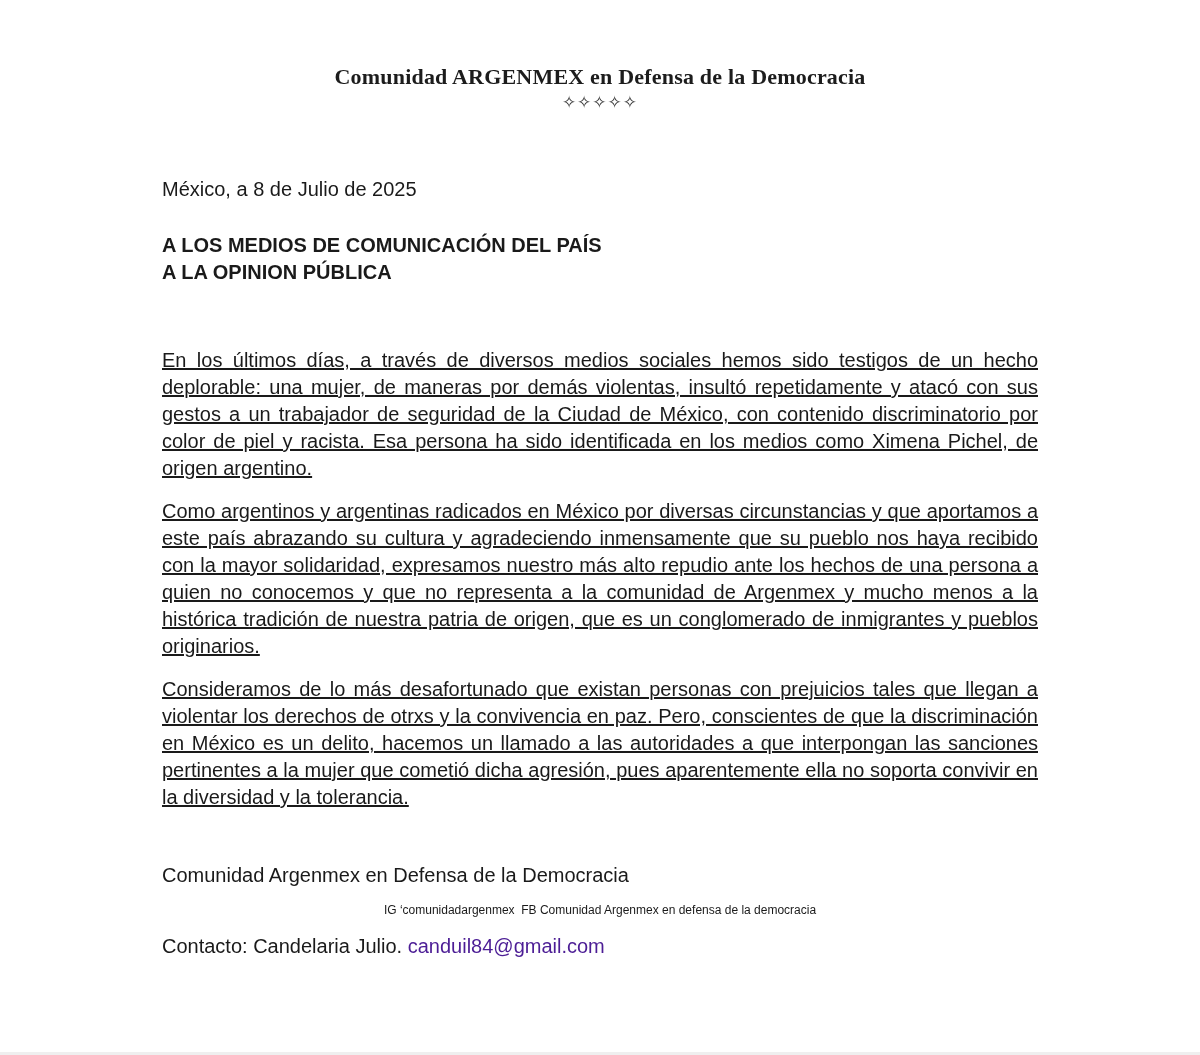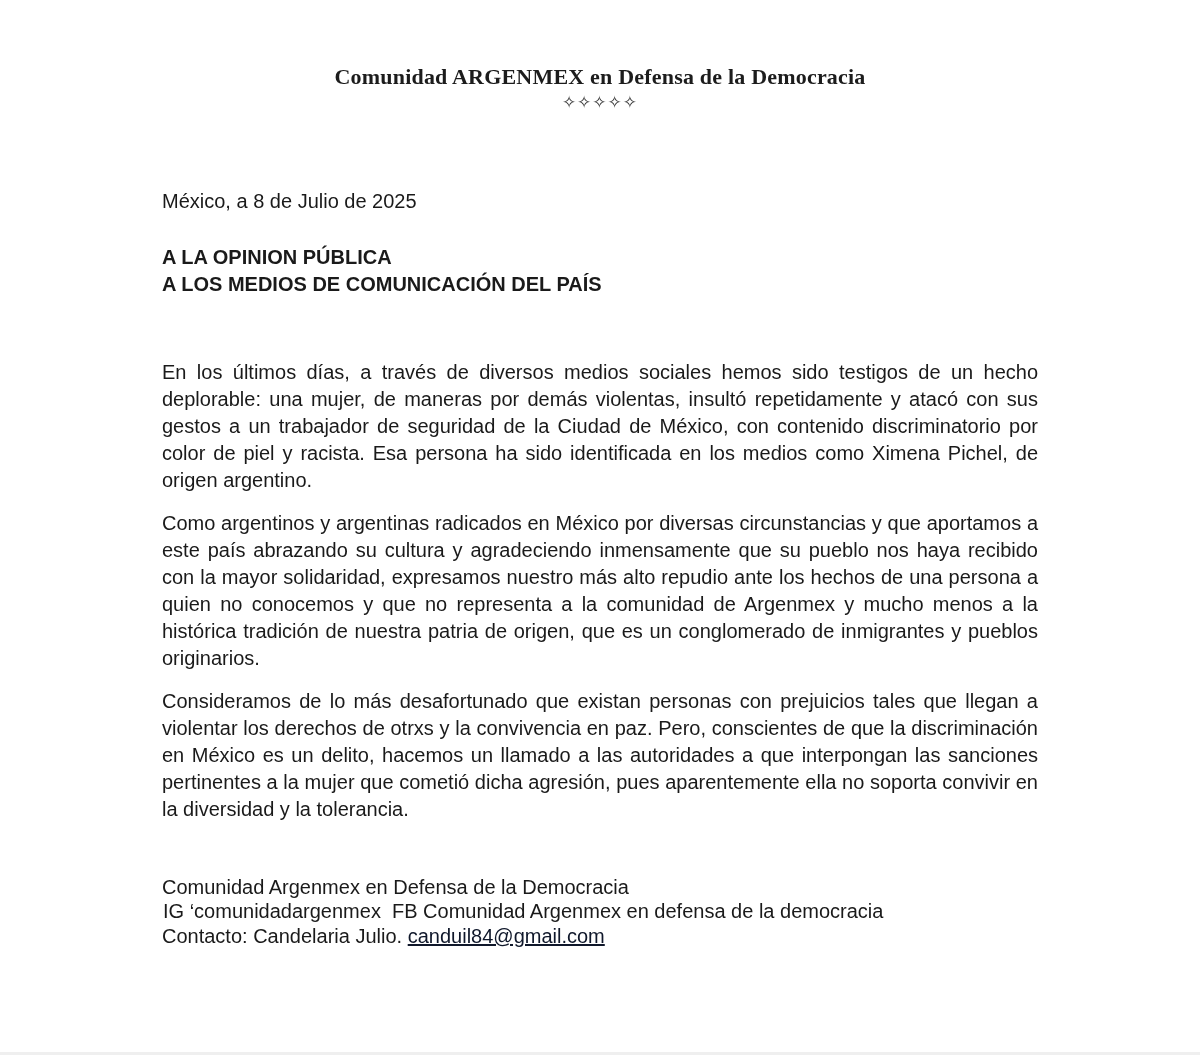--- a/index.html
+++ b/index.html
@@ -47,84 +47,85 @@
       font-family: "DejaVu Sans", sans-serif;
       font-size: 17px;
       color: #333;
       letter-spacing: 1px;
       line-height: 22px;
       margin-top: 1px;
     }
     .content {
       position: absolute;
       left: 162px;
-      top: 188px;
+      top: 176px;
       width: 876px;
       font-size: 20px;
       line-height: 27px;
       color: #1a1a1a;
     }
     .date-line {
       margin: 0 0 29px 0;
     }
     .recipients {
       font-weight: bold;
       font-size: 20px;
       line-height: 27px;
       margin: 0;
     }
     .body-text {
       margin-top: 61px;
     }
     .para {
       text-align: justify;
       margin: 0 0 16px 0;
+      text-decoration: underline;
     }
     .closing {
       margin-top: 51px;
     }
     .salutation {
       margin: 0 0 16px 0;
     }
     .sig-org {
       margin: 0;
       line-height: 26px;
     }
     .sig-social {
-      font-size: 20px;
+      font-size: 12px;
       line-height: 20px;
-      margin: 1px;
+      margin: 12px;
       white-space: pre;
+      text-align: center;
     }
     .sig-contact {
       margin: 0;
       line-height: 28px;
     }
     .email-link {
-      color: #0f172a;
-      text-decoration: underline;
+      color: #4c1d95;
       cursor: pointer;
     }
   </style>
 </head>
 <body>
 
 <div class="page">
 
   <header class="letterhead">
     <div class="letterhead-title">Comunidad ARGENMEX en Defensa de la Democracia</div>
     <div class="letterhead-ornament">✧✧✧✧✧</div>
   </header>
 
   <main class="content">
     <p class="date-line">México, a 8 de Julio de 2025</p>
 
     <div>
+      <p class="recipients">A LOS MEDIOS DE COMUNICACIÓN DEL PAÍS</p>
       <p class="recipients">A LA OPINION PÚBLICA</p>
-      <p class="recipients">A LOS MEDIOS DE COMUNICACIÓN DEL PAÍS</p>
     </div>
 
     <section class="body-text">
       <p class="para">En los últimos días, a través de diversos medios sociales hemos sido testigos de un hecho deplorable: una mujer, de maneras por demás violentas, insultó repetidamente y atacó con sus gestos a un trabajador de seguridad de la Ciudad de México, con contenido discriminatorio por color de piel y racista. Esa persona ha sido identificada en los medios como Ximena Pichel, de origen argentino.</p>
       <p class="para">Como argentinos y argentinas radicados en México por diversas circunstancias y que aportamos a este país abrazando su cultura y agradeciendo inmensamente que su pueblo nos haya recibido con la mayor solidaridad, expresamos nuestro más alto repudio ante los hechos de una persona a quien no conocemos y que no representa a la comunidad de Argenmex y mucho menos a la histórica tradición de nuestra patria de origen, que es un conglomerado de inmigrantes y pueblos originarios.</p>
       <p class="para">Consideramos de lo más desafortunado que existan personas con prejuicios tales que llegan a violentar los derechos de otrxs y la convivencia en paz. Pero, conscientes de que la discriminación en México es un delito, hacemos un llamado a las autoridades a que interpongan las sanciones pertinentes a la mujer que cometió dicha agresión, pues aparentemente ella no soporta convivir en la diversidad y la tolerancia.</p>
     </section>
 
     <section class="closing">
       <p class="sig-org">Comunidad Argenmex en Defensa de la Democracia</p>

